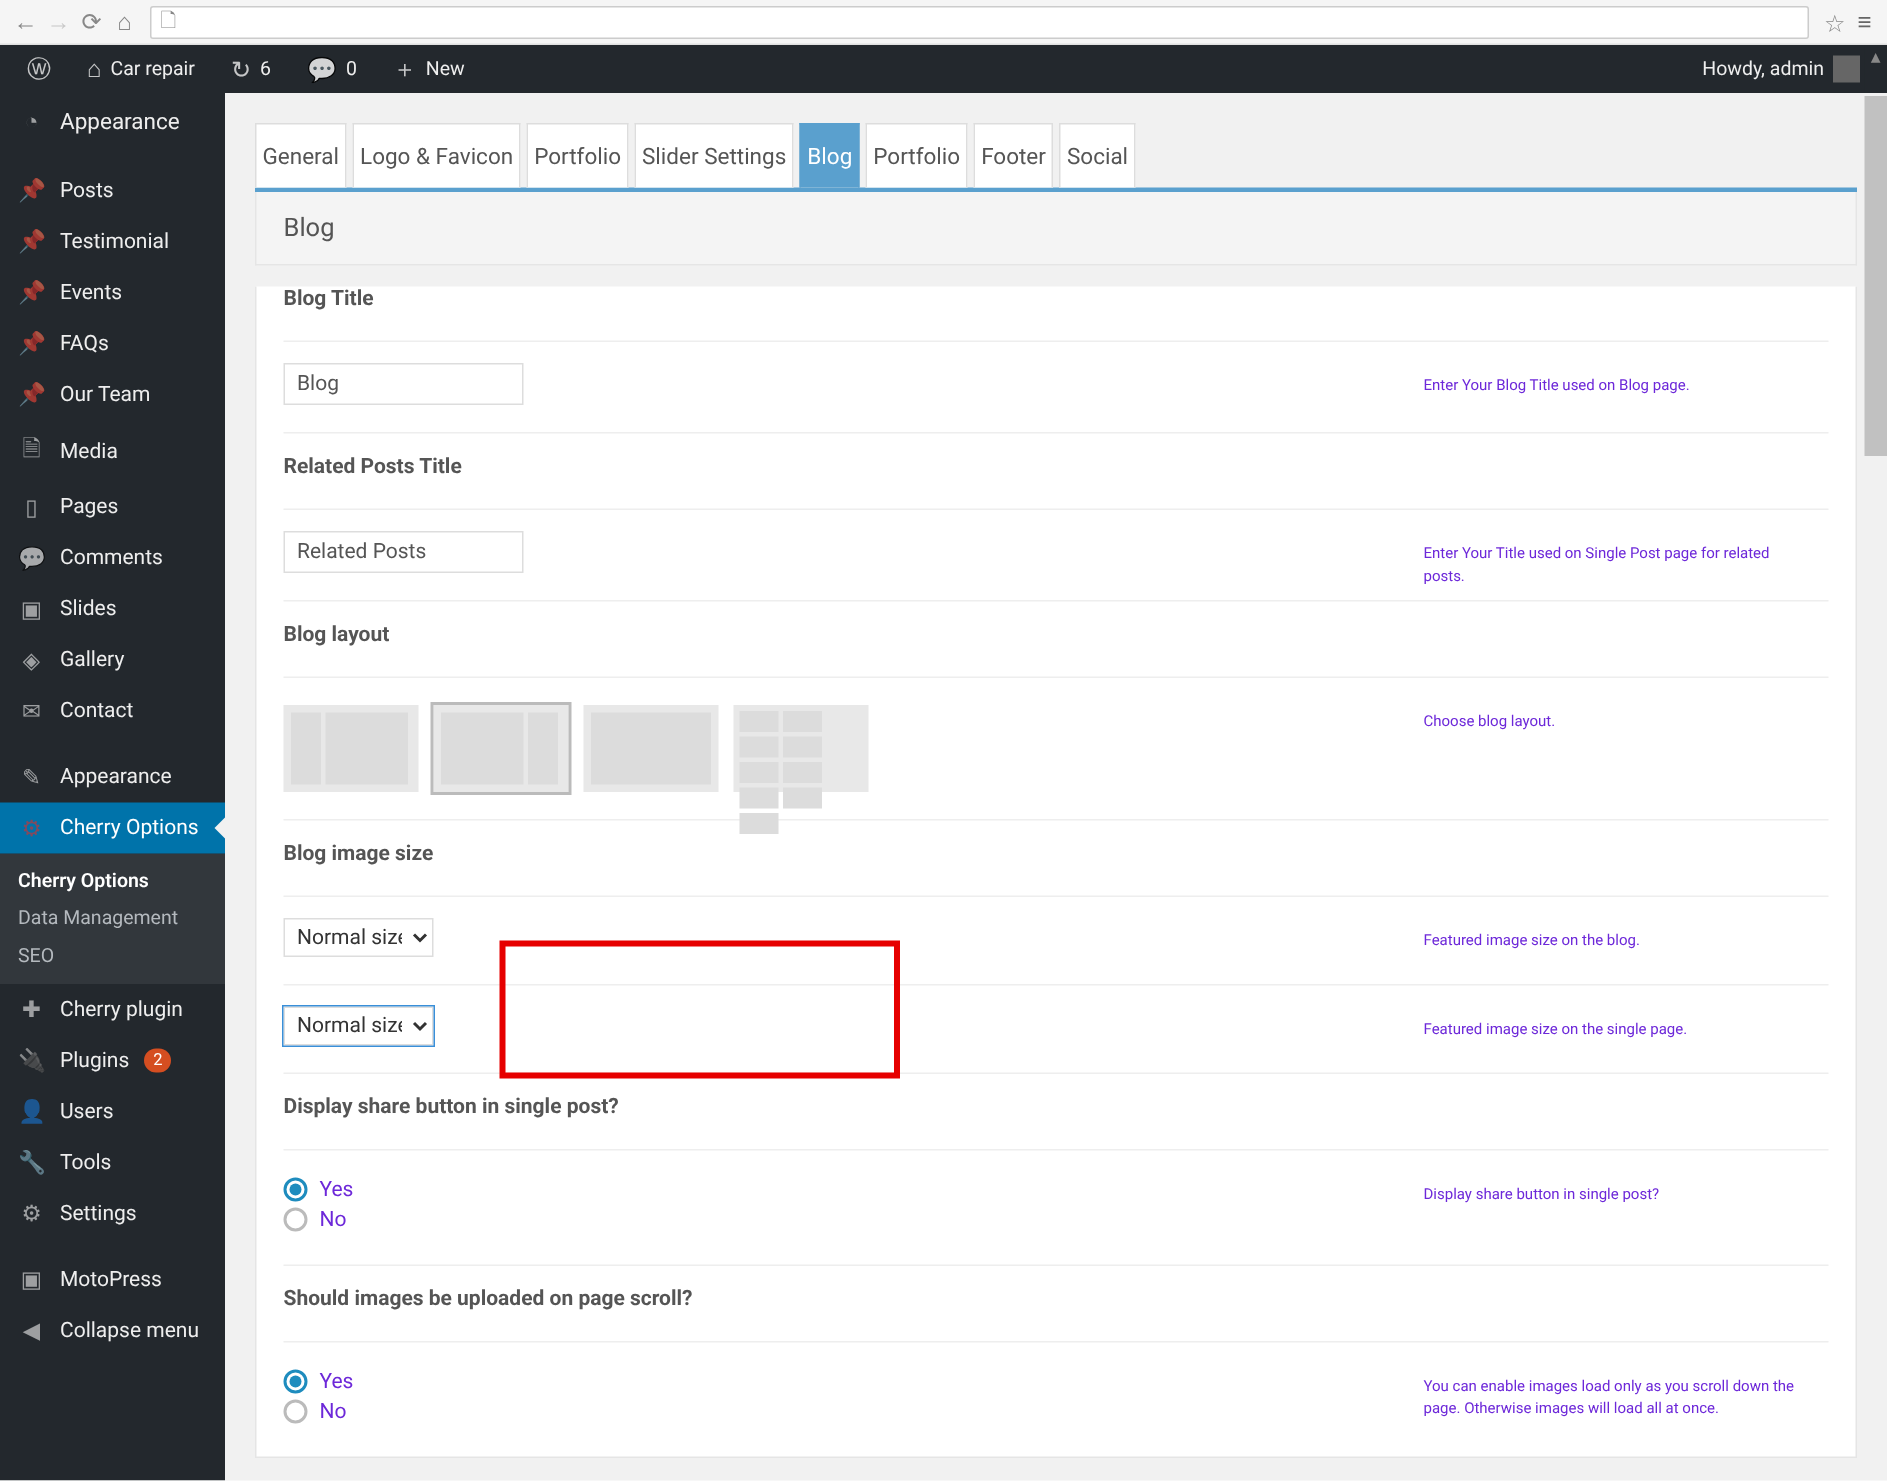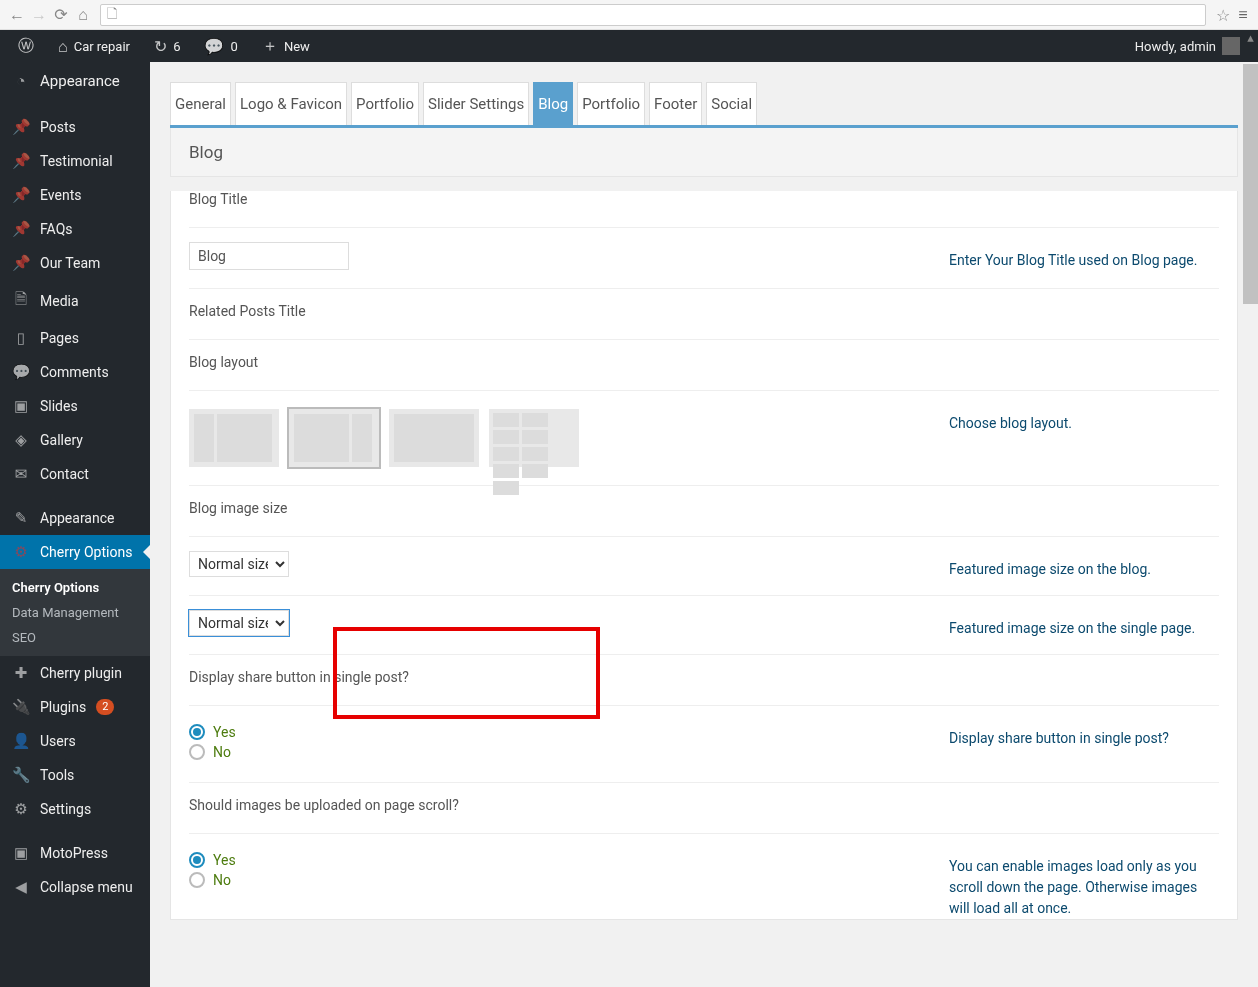--- a/index.html
+++ b/index.html
@@ -42,41 +42,41 @@
     .panel{margin:20px 20px 0 20px;background:transparent}
     .tabs{display:flex;border-bottom:3px solid #5aa0ce}
     .tab{padding:12px 4px;border:1px solid #ddd;border-bottom:none;background:#fff;margin-right:4px;color:#555;font-size:15px}
     .tab.active{background:#5aa0ce;border-color:#5aa0ce;color:#fff}
     .section-head{background:#f4f4f4;border:1px solid #e5e5e5;border-top:none;padding:14px 18px;font-size:17px;color:#555}
     .options{background:#fff;border:1px solid #e5e5e5;border-top:none;padding:0}
 
     .opt{display:flex;border-bottom:1px solid #eee;margin:0 18px}
     .opt:last-child{border-bottom:none}
     .opt-left{flex:1;padding:14px 0 18px}
-    .opt-right{width:280px;padding:22px 10px 0;color:#0c4a6e;font-size:14px;line-height:1.5}
-    .opt-label{color:#555;font-size:14px;font-weight:400;margin-bottom:14px}
+    .opt-right{width:280px;padding:22px 10px 0;color:#6d28d9;font-size:10px;line-height:1.5}
+    .opt-label{color:#555;font-size:14px;font-weight:700;margin-bottom:14px}
     .opt-full{margin:14px 18px 0;padding-bottom:6px;border-bottom:1px solid #eee}
 
     input.text{border:1px solid #ddd;padding:5px 8px;font-size:14px;color:#555;width:160px}
     select.sel{border:1px solid #ddd;padding:3px 4px;font-size:14px;color:#333;background:#fff;width:100px}
     .sel-hl{border:1px solid #3a8fd8;outline:1px solid #3a8fd8}
 
     .layout-thumbs{display:flex;gap:10px;margin-top:4px}
     .lt{width:90px;height:58px;background:#e8e8e8;position:relative}
     .lt.sel{outline:2px solid #bbb}
     .lt .a{position:absolute;background:#dcdcdc}
     .lt1 .a1{left:5px;top:5px;width:20px;height:48px}
     .lt1 .a2{left:28px;top:5px;width:55px;height:48px}
     .lt2 .a1{left:5px;top:5px;width:55px;height:48px}
     .lt2 .a2{left:63px;top:5px;width:20px;height:48px}
     .lt3 .a1{left:5px;top:5px;width:80px;height:48px}
     .lt4 {display:flex;flex-wrap:wrap;gap:3px;padding:4px}
     .lt4 .g{width:26px;height:14px;background:#dcdcdc}
 
-    .radio-row{display:flex;align-items:center;gap:8px;margin:4px 0;color:#4d7c0f;font-size:14px}
+    .radio-row{display:flex;align-items:center;gap:8px;margin:4px 0;color:#6d28d9;font-size:14px}
     .radio{width:16px;height:16px;border:2px solid #bbb;border-radius:50%;display:inline-flex;align-items:center;justify-content:center}
     .radio.checked{border-color:#1e8cbe}
     .radio.checked:after{content:"";width:8px;height:8px;background:#1e8cbe;border-radius:50%}
 
     .annotate{position:absolute;border:4px solid #e60000;pointer-events:none}
   </style>
 </head>
 <body>
 
 <div class="chrome">
@@ -243,20 +243,24 @@
             <div class="opt-label">Blog Title</div>
           </div>
         <div class="opt">
           <div class="opt-left"><input class="text" value="Blog" style=""></div>
           <div class="opt-right">Enter Your Blog Title used on Blog page.</div>
         </div>
 
         <div class="opt-full">
             <div class="opt-label">Related Posts Title</div>
           </div>
+        <div class="opt">
+          <div class="opt-left"><input class="text" value="Related Posts" style=""></div>
+          <div class="opt-right">Enter Your Title used on Single Post page for related posts.</div>
+        </div>
 
         <div class="opt-full">
             <div class="opt-label">Blog layout</div>
           </div>
         <div class="opt">
           <div class="opt-left">
             <div class="layout-thumbs">
               <div class="lt lt1">
                   <span class="a a1"></span>
                   <span class="a a2"></span>

